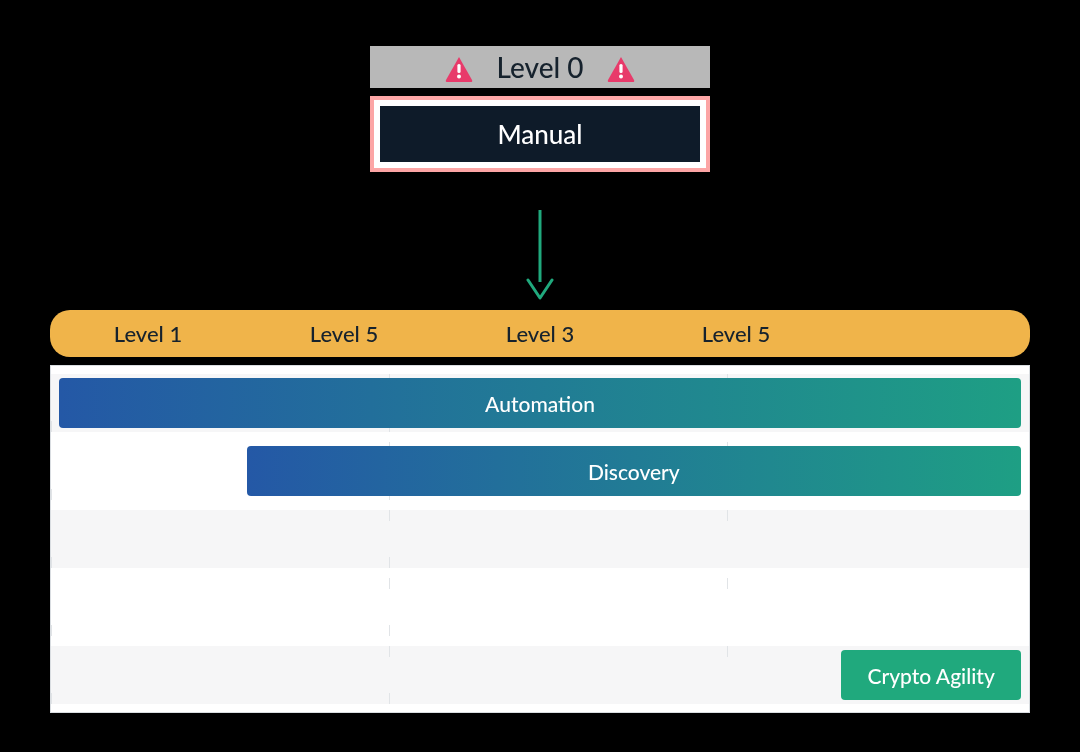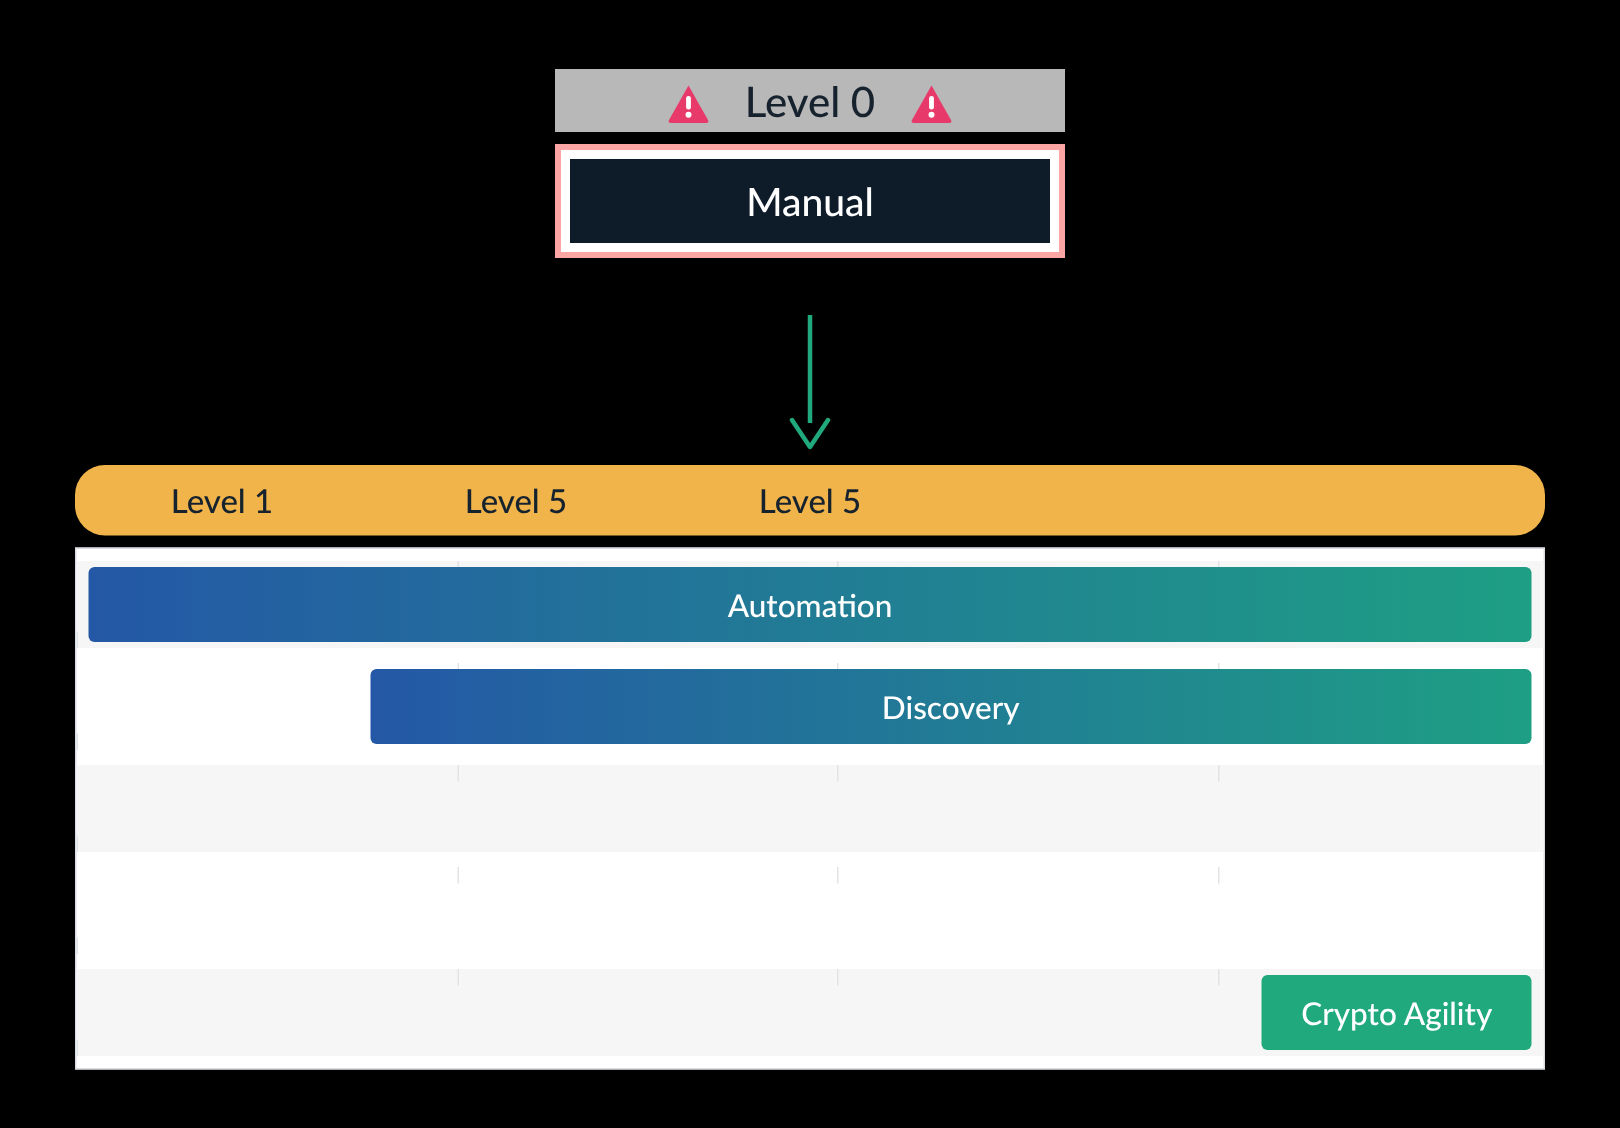--- a/index.html
+++ b/index.html
@@ -60,21 +60,21 @@
   }
   .levels-bar > div{padding:10px 0;}
 
   .board{
     margin-top:8px;background:#fff;border:1px solid #d9dde1;
     box-shadow:0 2px 4px rgba(0,0,0,.25);
     padding:8px 0 8px 0;
     position:relative;
   }
   .row{
-    display:grid;grid-template-columns:repeat(4,1fr);
+    display:grid;grid-template-columns:repeat(3,1fr);
     height:58px;align-items:center;position:relative;gap:36px;
   }
   .row:nth-child(odd){background:var(--zebra);}
   .row + .row{margin-top:10px;}
   .cell{height:100%;box-sizing:border-box;}
   .cell + .cell{border-left:1px solid #e1e4e7;}
 
   .bar{
     position:absolute;top:4px;bottom:4px;right:8px;border-radius:4px;
     color:#fff;font-size:21px;font-weight:500;
@@ -121,20 +121,21 @@
     <line x1="18" y1="0" x2="18" y2="72" stroke="#20a97d" stroke-width="3"></line>
     <path d="M6 70 L18 88 L30 70" fill="none" stroke="#20a97d" stroke-width="3" stroke-linecap="round" stroke-linejoin="round"></path>
   </svg>
 </div>
 
 <div class="main">
 
   <div class="levels-bar">
     <div>Level 1</div>
     <div>Level 5</div>
+    <div>Level 3</div>
     <div>Level 5</div>
   </div>
 
   <div class="board">
 
     <div class="row">
       <div class="cell"></div>
         <div class="cell"></div>
         <div class="cell"></div>
         <div class="cell"></div>

